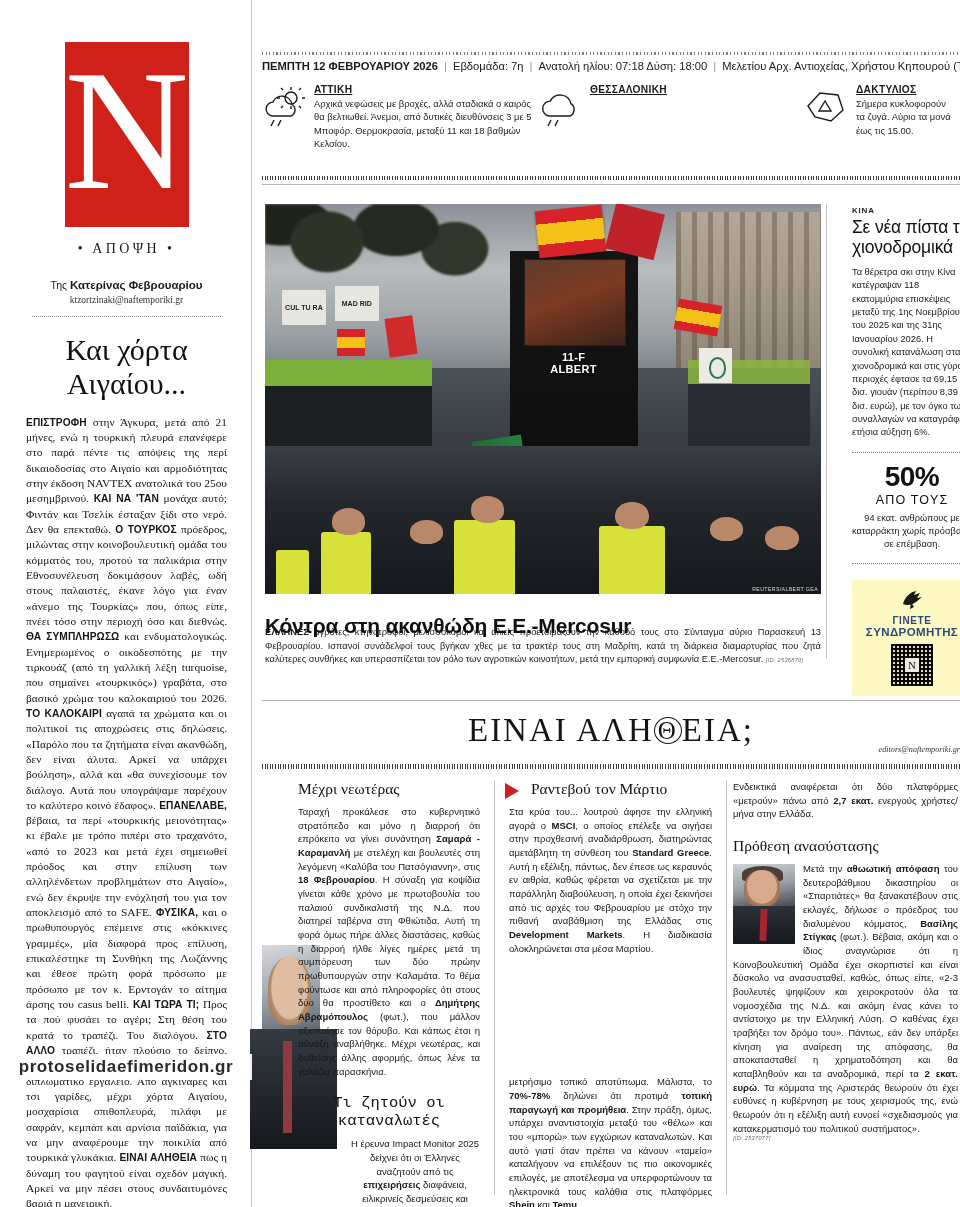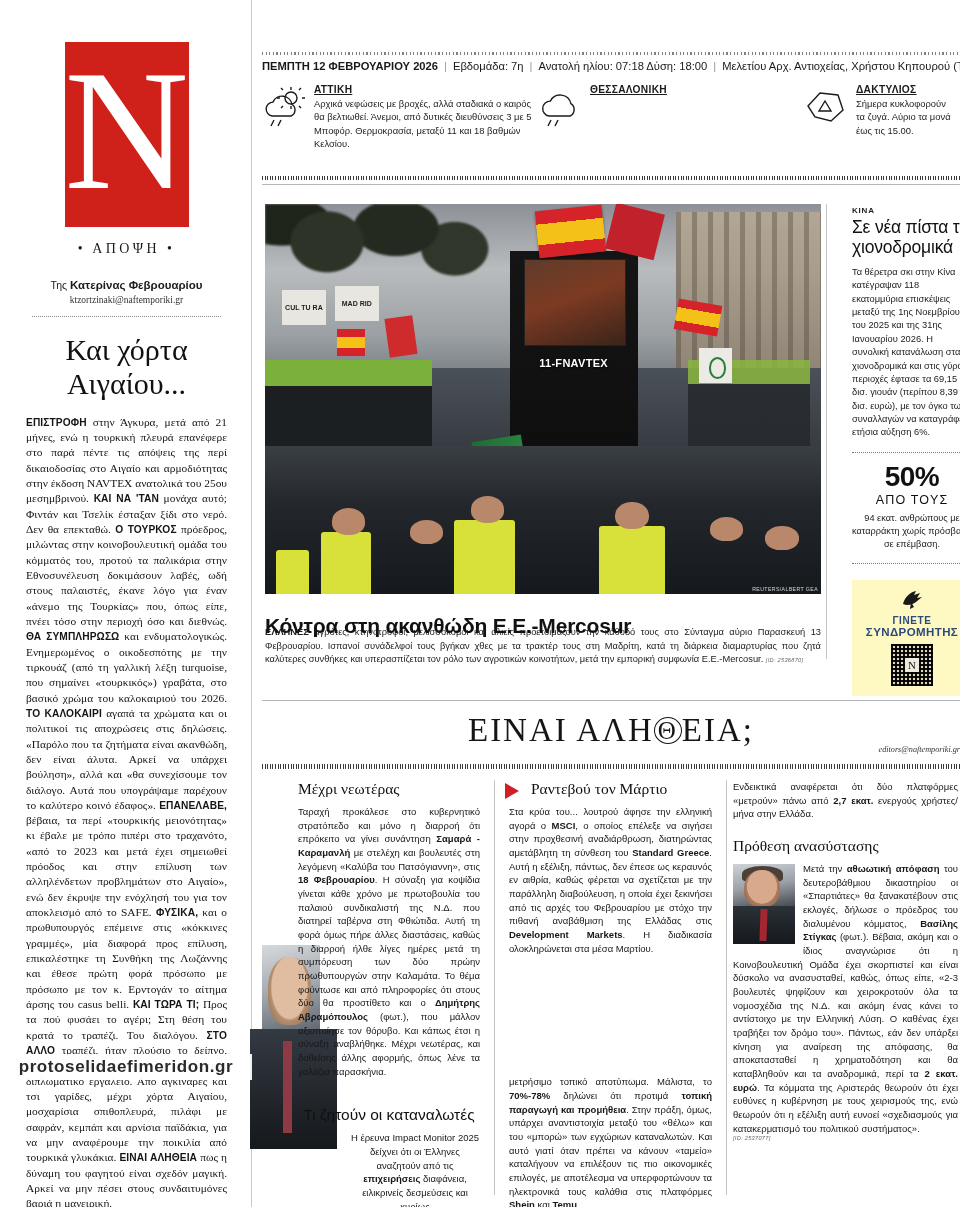--- a/index.html
+++ b/index.html
@@ -146,21 +146,21 @@
     background:linear-gradient(180deg,#151515,#0d0d0d);
   }
   .poster{
     position:absolute;left:46.5%;top:14%;width:18%;height:22%;
     background:linear-gradient(160deg,#5e3c2a,#7d3a22 45%,#3a241a);
     border:1px solid #222;
   }
   .sign11f{
     position:absolute;left:48%;top:36%;width:15%;height:10%;
     color:#fff;font-weight:700;font-size:11px;line-height:1.06;
-    display:flex;flex-direction:row;align-items:center;justify-content:center;
+    display:flex;flex-direction:column;align-items:center;justify-content:center;
     text-align:center;letter-spacing:.3px;text-shadow:0 1px 2px #000;
   }
   .flag{position:absolute;}
   .flag.es1{left:49%;top:1%;width:12%;height:12%;
     background:linear-gradient(180deg,#d6232a 0 28%,#f3c117 28% 72%,#d6232a 72% 100%);
     transform:rotate(-6deg);box-shadow:0 1px 3px rgba(0,0,0,.4);}
   .flag.es2{left:74%;top:25%;width:8%;height:8%;
     background:linear-gradient(180deg,#d6232a 0 28%,#f3c117 28% 72%,#d6232a 72% 100%);
     transform:rotate(10deg);}
   .flag.es3{left:13%;top:32%;width:5%;height:7%;
@@ -284,22 +284,22 @@
   .ck.with-arrow{position:relative;padding-left:22px;}
   .arrow{
     position:absolute;left:-4px;top:3px;width:0;height:0;
     border-left:14px solid #cf2027;border-top:8px solid transparent;border-bottom:8px solid transparent;
   }
   .cbody{font-size:9.5px;line-height:1.44;text-align:justify;color:#17171a;}
   .cbody b{font-weight:700;}
   .code-tag{font-size:5.6px;color:#666;font-style:italic;letter-spacing:.3px;}
 
   .ck2{
-    font-family:Liberation Sans, sans-serif;font-size:15.5px;color:#111;
-    margin:28px 0 7px 0;font-weight:400;text-align:center;
+    font-family:Liberation Mono, monospace;font-size:15.5px;color:#111;
+    margin:16px 0 7px 0;font-weight:400;text-align:center;
   }
   .portrait{
     float:left;width:74px;height:98px;margin:2px 8px 2px 0;
     background:linear-gradient(170deg,#cfd3d8 0%,#9aa0a6 30%,#3a3f46 62%,#1d2126 100%);
     position:relative;overflow:hidden;
   }
   .portrait .face{
     position:absolute;left:18%;top:8%;width:58%;height:46%;
     background:radial-gradient(ellipse at 50% 45%,#d9b79a 0 58%,#b38d70 60%,#8d6a50 100%);
     border-radius:48% 48% 42% 42%;
@@ -436,21 +436,21 @@
       <div class="sky"></div>
       <div class="trees"></div>
       <div class="bldg"></div>
       <div class="midband"></div>
       <div class="tractor-l"></div>
       <div class="tractor-r"></div>
       <div class="tractor-main"></div>
       <div class="poster"></div>
       <div class="sign11f">
         <span>11-F</span>
-        <span>NAVTEX</span>
+        <span>ALBERT</span>
       </div>
       <div class="flag es1"></div>
       <div class="flag es2"></div>
       <div class="flag es3"></div>
       <div class="flag red1"></div>
       <div class="flag red2"></div>
       <div class="flag grn"></div>
       <div class="flag wht">
           <span class="dot"></span>
         </div>

